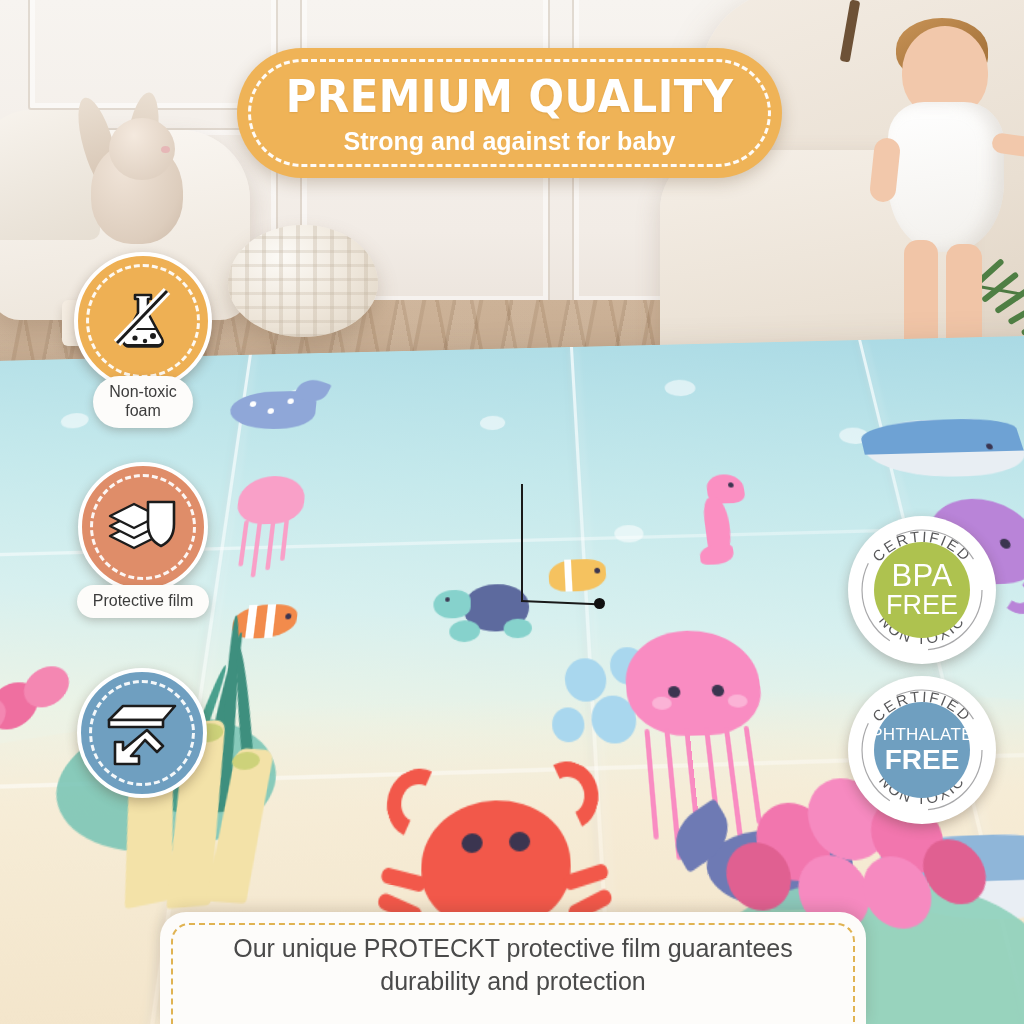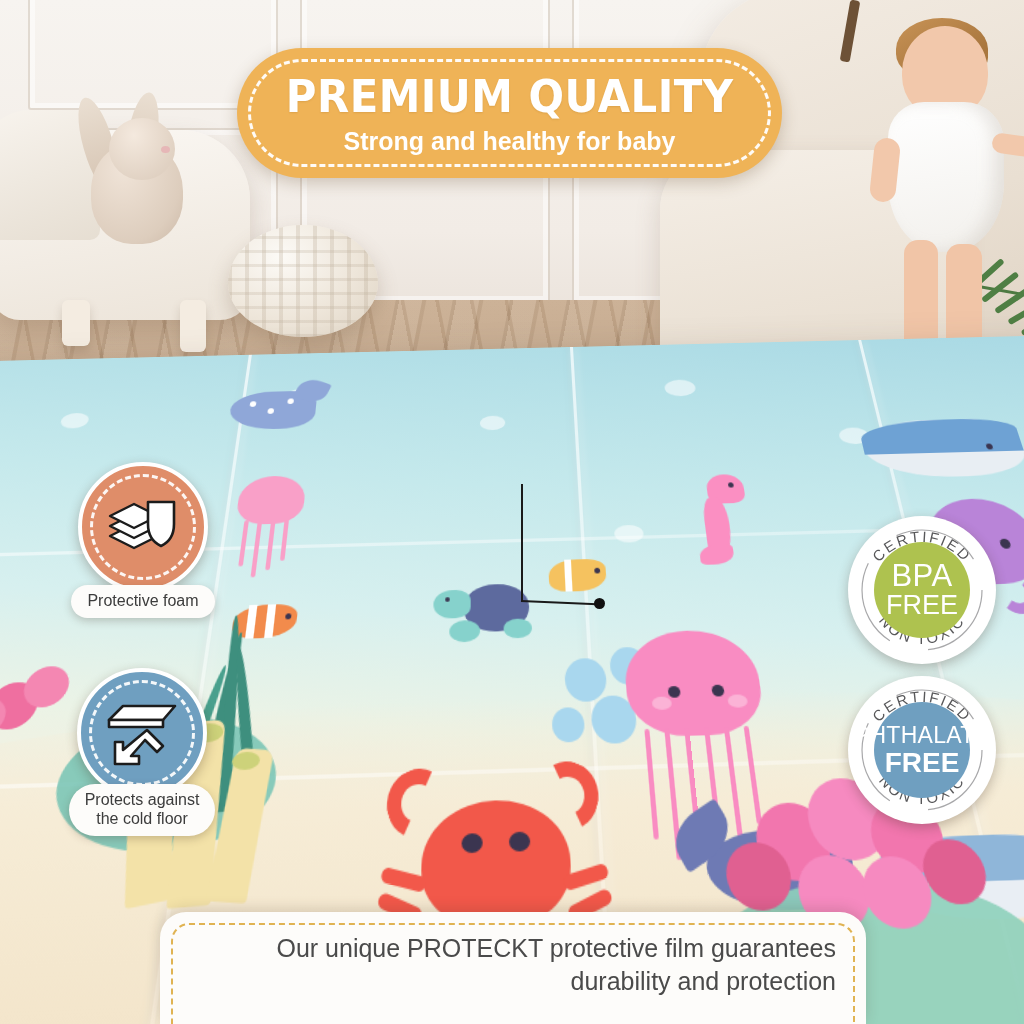--- a/index.html
+++ b/index.html
@@ -238,21 +238,21 @@
 
   
   .callout-line { position:absolute; background:#1a1a1a; }
   .callout-dot { position:absolute; width:11px; height:11px; background:#111; border-radius:50%; }
 
   
   .caption {
     position:absolute; left:160px; top:912px; width:706px; height:112px;
     background:#fdfcfa; border-radius:26px 26px 0 0;
     box-shadow:0 -3px 14px rgba(70,50,35,.18);
-    display:flex; align-items:center; justify-content:center; text-align:right;
+    display:flex; align-items:center; justify-content:center; text-align:center;
   }
   .caption::after {
     content:""; position:absolute; left:11px; right:11px; top:11px; bottom:-20px;
     border:2px dashed #e0b352; border-bottom:none; border-radius:18px 18px 0 0;
   }
   .caption-text {
     position:relative; z-index:2; font-size:25px; color:#4a4a4a; line-height:1.32;
     padding:0 30px; margin-top:-6px;
   }
 
@@ -505,46 +505,60 @@
         <div class="blob" style="left:0;top:10px;width:44px;height:48px;background:#f4725a;"></div>
         <div class="blob" style="left:32px;top:0; width:40px;height:44px;background:#f4825f;"></div>
 
       </div>
     </div>
   </div>
 
 
   <div class="top-banner">
     <div class="tb-title">PREMIUM QUALITY</div>
-    <div class="tb-sub">Strong and healthy for baby</div>
-  </div>
-
+    <div class="tb-sub">Strong and against for baby</div>
+  </div>
+
+  <div class="badge" style="left:48px; top:252px; width:190px;">
+    <div class="badge-circle" style="width:138px;height:138px;background:#eeb054;margin:0 auto;">
+      <svg class="badge-icon" width="80" height="80" viewBox="0 0 80 80">
+        <path d="M32 14 h16 v4 h-3 v14 l14 26 a5 5 0 0 1 -4.4 7.4 H25.4 A5 5 0 0 1 21 58 l14 -26 V18 h-3 z" fill="#fff" stroke="#1c1c1c" stroke-width="2.6" stroke-linejoin="round"></path>
+        <path d="M27 48 h26 l6 10 a4 4 0 0 1 -3.5 6 H24.5 A4 4 0 0 1 21 58 z" fill="#fff" stroke="#1c1c1c" stroke-width="2"></path>
+        <circle cx="32" cy="57" r="2.6" fill="#1c1c1c"></circle>
+        <circle cx="42" cy="60" r="2.2" fill="#1c1c1c"></circle>
+        <circle cx="50" cy="55" r="3" fill="#1c1c1c"></circle>
+        <line x1="14" y1="62" x2="64" y2="10" stroke="#fff" stroke-width="9"></line>
+        <line x1="14" y1="62" x2="64" y2="10" stroke="#1c1c1c" stroke-width="3"></line>
+        <line x1="19" y1="67" x2="69" y2="15" stroke="#1c1c1c" stroke-width="0"></line>
+      </svg>
+    </div>
+    <div class="badge-label">Non-toxic
+foam</div>
+  </div>
 
   <div class="badge" style="left:48px; top:462px; width:190px;">
     <div class="badge-circle" style="width:130px;height:130px;background:#df8d69;margin:0 auto;">
       <svg class="badge-icon" width="78" height="70" viewBox="0 0 78 70">
         <path d="M6 44 L30 32 L54 44 L30 56 z" fill="#fff" stroke="#1c1c1c" stroke-width="2.4" stroke-linejoin="round"></path>
         <path d="M6 34 L30 22 L54 34 L30 46 z" fill="#fff" stroke="#1c1c1c" stroke-width="2.4" stroke-linejoin="round"></path>
         <path d="M6 24 L30 12 L54 24 L30 36 z" fill="#fff" stroke="#1c1c1c" stroke-width="2.4" stroke-linejoin="round"></path>
         <path d="M44 10 h26 v22 q0 16 -13 22 q-13 -6 -13 -22 z" fill="#fff" stroke="#1c1c1c" stroke-width="2.6" stroke-linejoin="round"></path>
       </svg>
     </div>
-    <div class="badge-label">Protective foam</div>
+    <div class="badge-label">Protective film</div>
   </div>
 
   <div class="badge" style="left:44px; top:668px; width:196px;">
     <div class="badge-circle" style="width:130px;height:130px;background:#6f9fc0;margin:0 auto;">
       <svg class="badge-icon" width="82" height="78" viewBox="0 0 82 78">
         <path d="M8 26 L22 12 L74 12 L62 26 z" fill="#fff" stroke="#1c1c1c" stroke-width="2.6" stroke-linejoin="round"></path>
         <path d="M8 26 L62 26 L62 33 L8 33 z" fill="#fff" stroke="#1c1c1c" stroke-width="2.6" stroke-linejoin="round"></path>
         <path d="M46 36 L62 52 L56 58 L44 46 L30 62 L38 62 L38 70 L14 70 L14 48 L22 48 L22 56 z" fill="#fff" stroke="#1c1c1c" stroke-width="2.6" stroke-linejoin="round"></path>
       </svg>
     </div>
-    <div class="badge-label">Protects against
-the cold floor</div>
   </div>
 
 
   <div class="callout-line" style="left:521px; top:484px; width:2px; height:118px;"></div>
   <div class="callout-line" style="left:521px; top:600px; width:82px; height:2px; transform-origin:left center; transform:rotate(2.5deg);"></div>
   <div class="callout-dot" style="left:594px; top:598px;"></div>
 
   <div class="seal" style="left:848px; top:516px; width:148px; height:148px;">
     <svg class="seal-arc" viewBox="0 0 148 148">
       <defs>
@@ -565,21 +579,21 @@
     <svg class="seal-arc" viewBox="0 0 148 148">
       <defs>
         <path id="arcTop2" d="M 20 80 A 54 54 0 0 1 128 80" fill="none"></path>
         <path id="arcBot2" d="M 22 76 A 52 52 0 0 0 126 76" fill="none"></path>
       </defs>
       <text font-size="15"><textPath href="#arcTop2" startOffset="50%" text-anchor="middle">CERTIFIED</textPath></text>
       <text font-size="15"><textPath href="#arcBot2" startOffset="50%" text-anchor="middle">NON TOXIC</textPath></text>
       <circle cx="74" cy="74" r="60" fill="none" stroke="#a8a8aa" stroke-width="1.2" stroke-dasharray="88 40 88 40"></circle>
     </svg>
     <div class="seal-inner" style="width:96px;height:96px;background:#6f9fc0;">
-      <div style="font-size:23px; line-height:1.1; letter-spacing:.3px;">PHTHALATE</div>
+      <div style="font-size:17px; line-height:1.1; letter-spacing:.3px;">PHTHALATE</div>
       <div style="font-size:28px; line-height:1.05; font-weight:bold;">FREE</div>
     </div>
   </div>
 
   <div class="caption">
     <div class="caption-text">Our unique PROTECKT protective film guarantees durability and protection</div>
   </div>
 
 </div>
 

